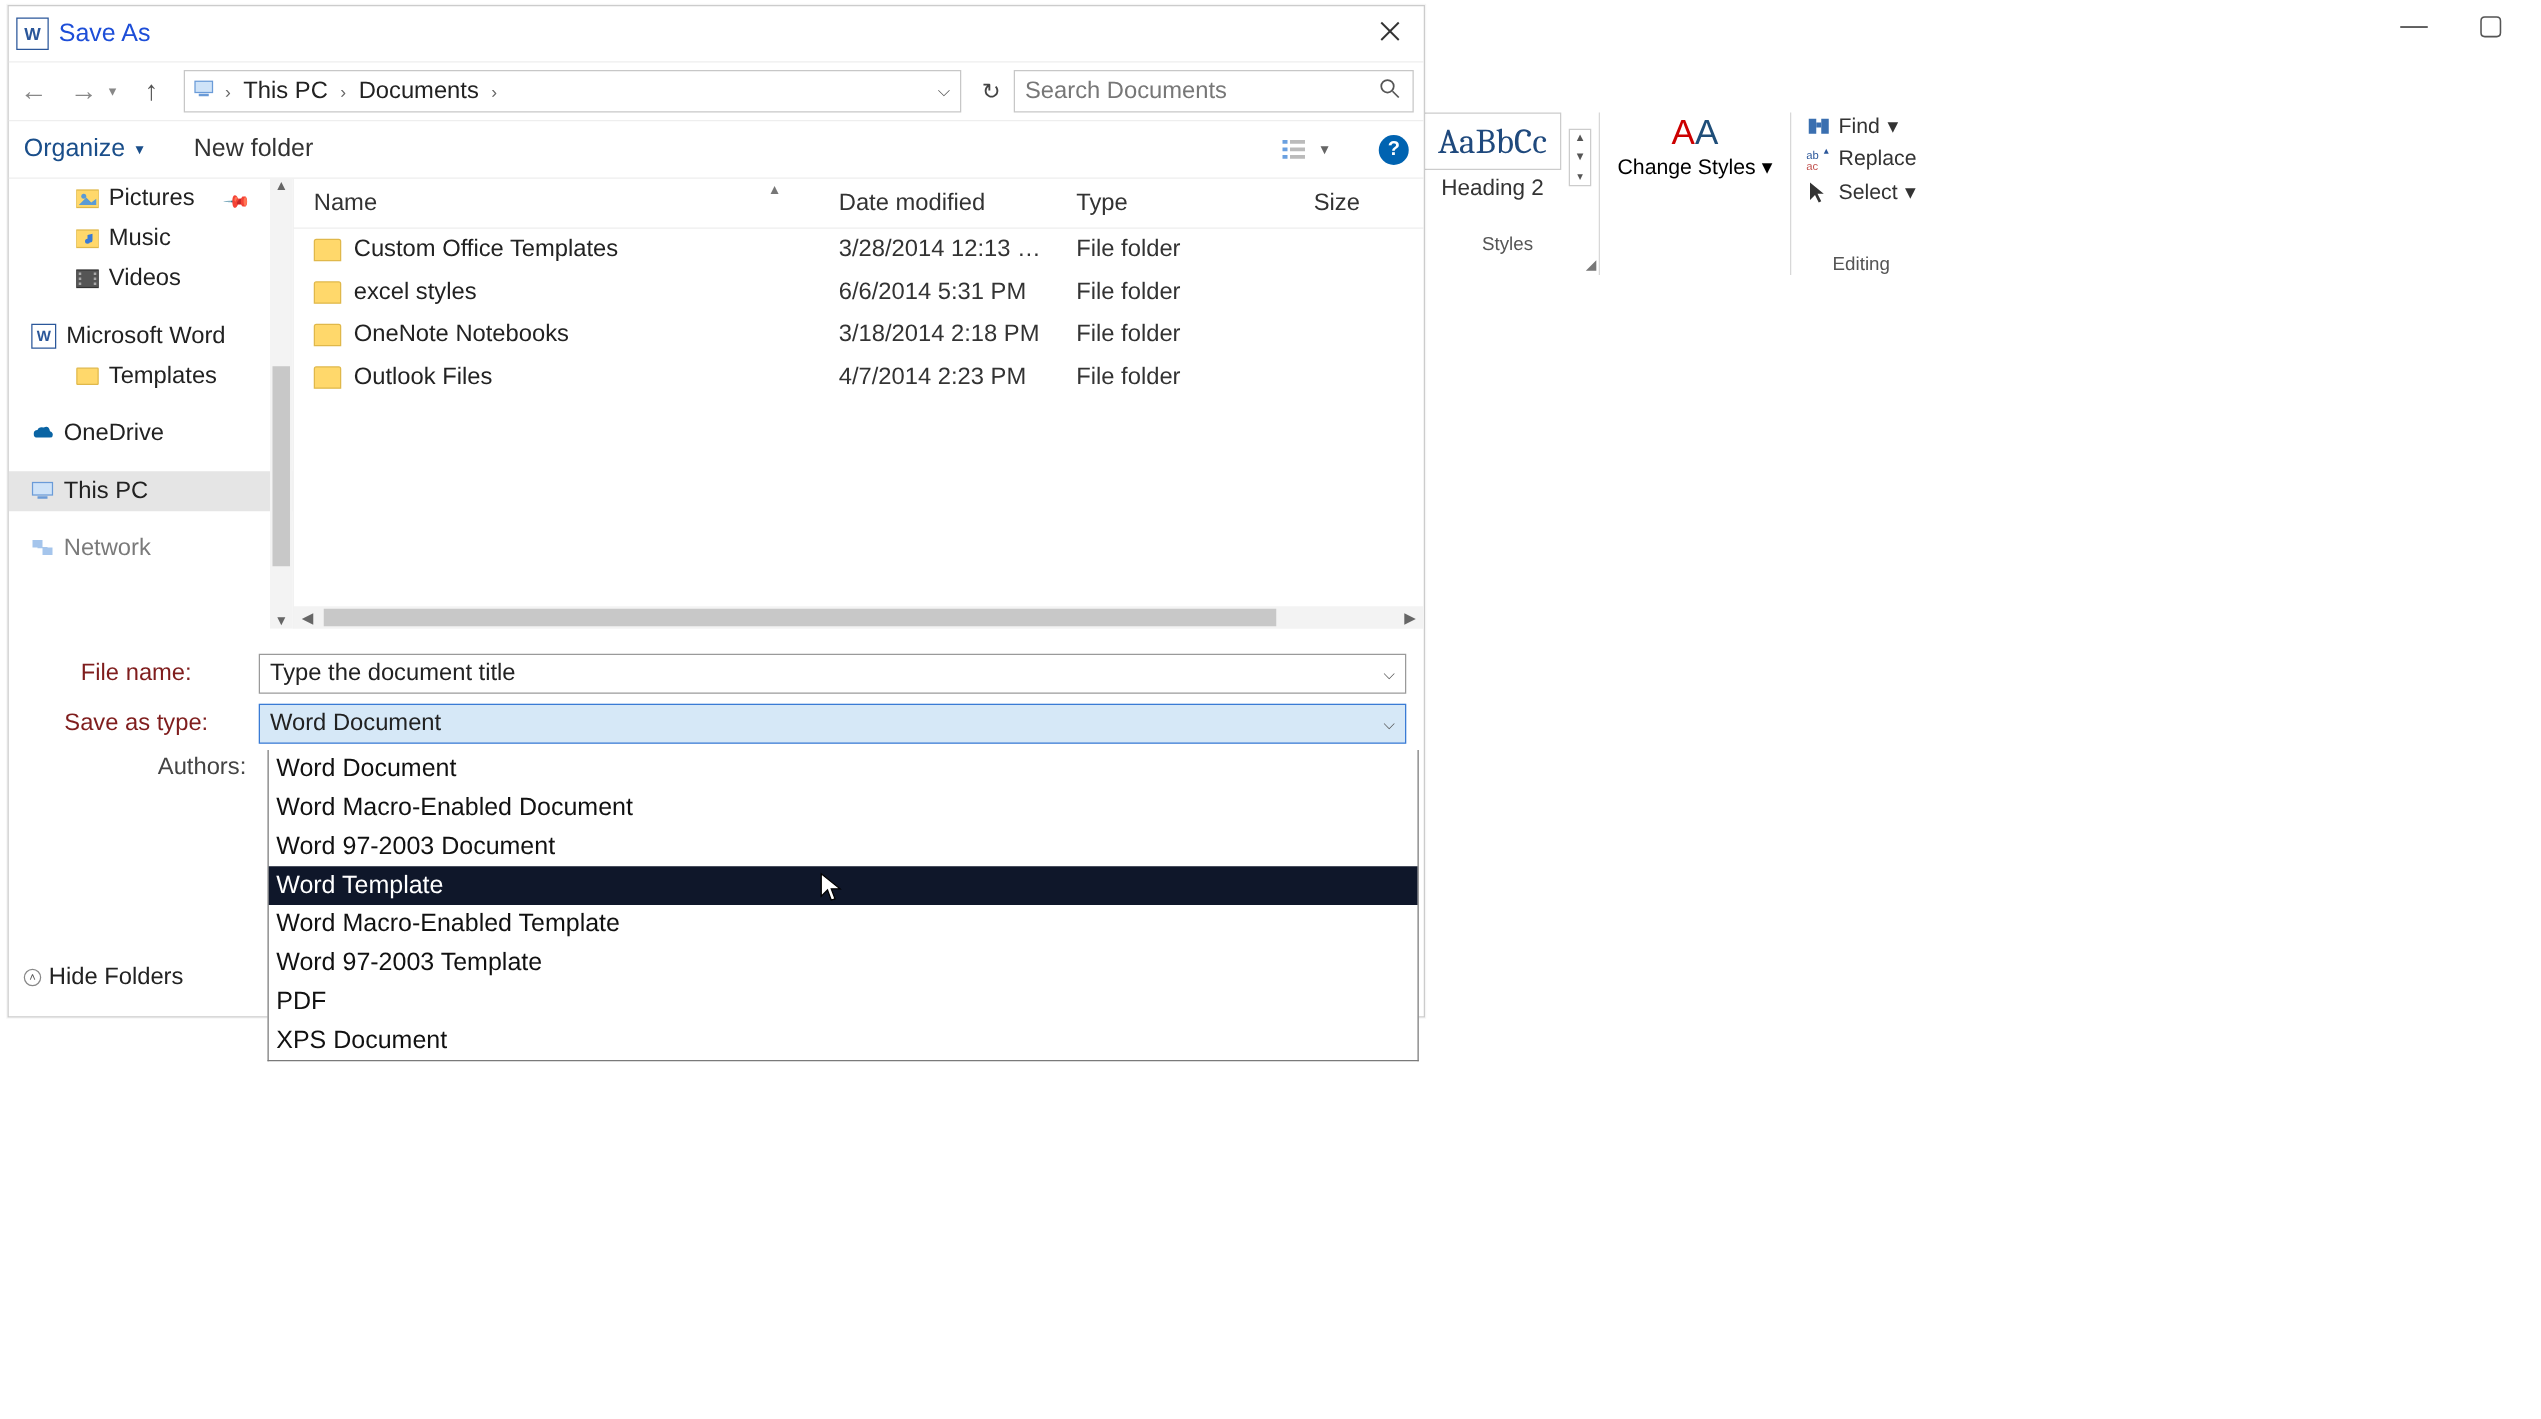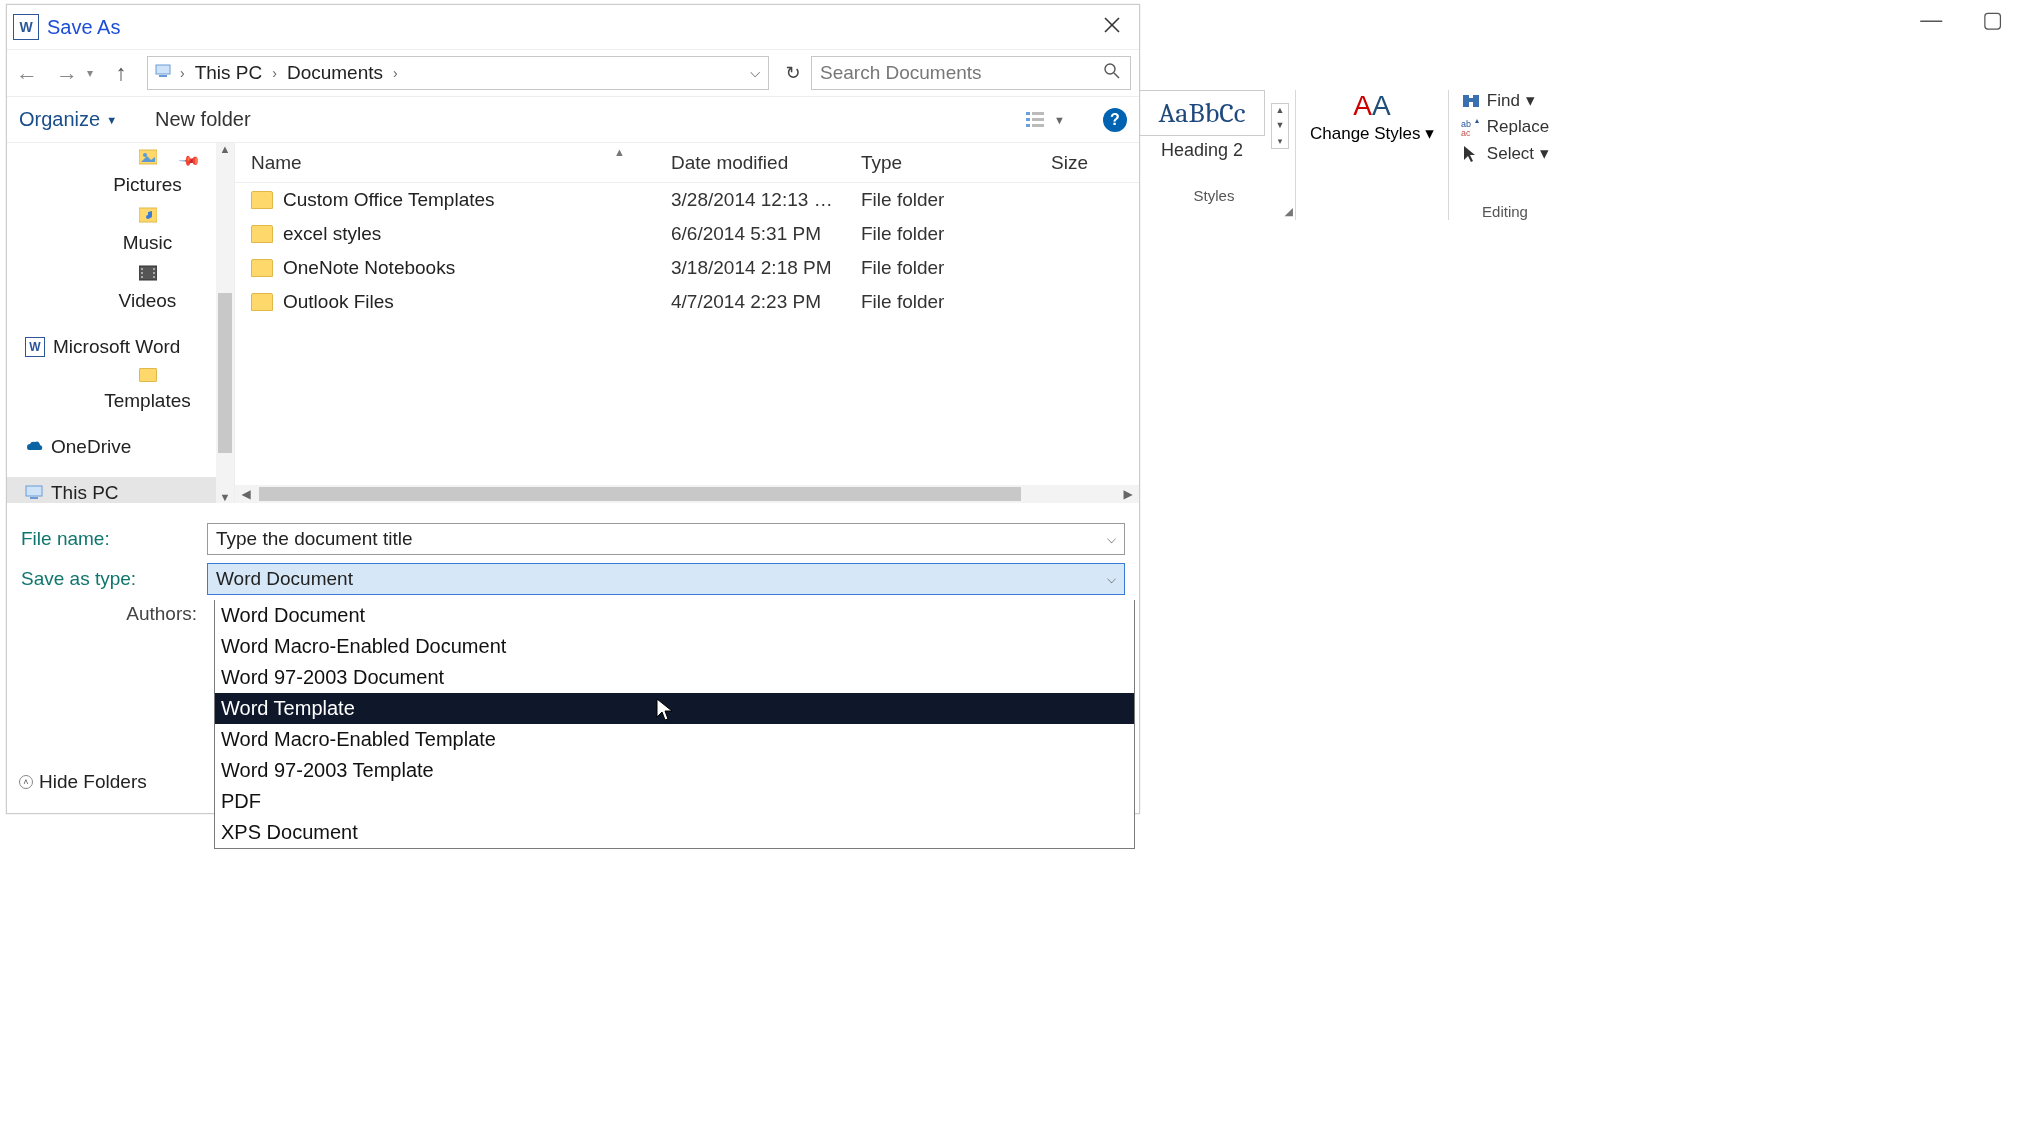--- a/index.html
+++ b/index.html
@@ -7,21 +7,21 @@
   .viewport { position: relative; width: 2033px; height: 1135px; }
 
   
   .wordwin { position: absolute; left: 0; top: 0; right: 0; bottom: 0; background: #fff; }
   .wordwin-top { position:absolute; right:0; top:0; height:40px; width:200px; display:flex; align-items:center; justify-content:flex-end; gap:40px; padding-right:30px; color:#666;}
   .winbtn { font-size:22px; color:#555; }
   .ribbon { position:absolute; top:82px; right:0; height:140px; width:900px; display:flex; align-items:flex-start; padding-top:8px; }
   .ribbon-group { display:flex; flex-direction:column; align-items:center; padding:0 6px; border-right:1px solid #d8d8d8; height:130px; justify-content:space-between;}
   .ribbon-group:last-child { border-right:none; }
   .styles-box { display:flex; align-items:center; gap:6px; }
-  .style-thumb { border:1px solid #ccc; padding:6px 10px; font-family: Cambria, serif; font-size:28px; color:#1f497d; text-align:center; width:126px;}
+  .style-thumb { border:1px solid #ccc; padding:6px 10px; font-family: Cambria, serif; font-size:28px; color:#1f497d; text-align:center; width:110px;}
   .style-thumb-label { font-size:18px; color:#333; margin-top:4px;}
   .style-expand { display:flex; flex-direction:column; gap:2px; border:1px solid #ccc; width:18px; height:46px; align-items:center; justify-content:space-around; font-size:9px; color:#555;}
   .changestyles { display:flex; flex-direction:column; align-items:center; gap:2px; padding:0 8px;}
   .changestyles .aa { font-family: Cambria, serif; font-size:28px; }
   .aa .a1{color:#c00;} .aa .a2{color:#1f4e79;}
   .editing { display:flex; flex-direction:column; gap:6px; align-items:flex-start; padding:0 6px; font-size:17px; color:#333;}
   .editing .row{ display:flex; align-items:center; gap:6px;}
   .editing svg{ flex:0 0 auto;}
   .ribbon-caption { font-size:15px; color:#555; text-align:center;}
   .dialoglaunch { position:absolute; right:2px; bottom:2px; font-size:11px; color:#777;}
@@ -55,21 +55,21 @@
   .toolbar2 { height:46px; display:flex; align-items:center; padding:0 12px; gap:38px; border-bottom:1px solid #eee;}
   .toolbar2 .org{ color:#1a4e8a; font-size:20px; display:flex; align-items:center; gap:6px;}
   .toolbar2 .newf{ color:#333; font-size:20px;}
   .toolbar2 .spacer{flex:1;}
   .toolbar2 .viewopt{ color:#666; font-size:16px; display:flex; align-items:center; gap:8px;}
   .helpcircle { width:24px; height:24px; border-radius:50%; background:#0063b1; color:#fff; font-weight:bold; display:flex; align-items:center; justify-content:center; font-size:16px;}
 
   .mainarea { display:flex; height:360px;}
   .navtree { width:228px; border-right:1px solid #eee; overflow:hidden; position:relative;}
   .navtree .item{ display:flex; align-items:center; gap:8px; padding:5px 0 5px 30px; font-size:19px; color:#222; white-space:nowrap;}
-  .navtree .item.lvl2{ padding-left:54px;flex-direction:column;}
+  .navtree .item.lvl2{ padding-left:54px;}
   .navtree .item.sel{ background:#e5e5e5;}
   .navtree .pin{ position:absolute; right:36px; top:10px; color:#666; font-size:14px; transform:rotate(45deg);}
   .navtree .sb { position:absolute; right:0; top:0; bottom:0; width:18px; background:#f3f3f3; display:flex; flex-direction:column; align-items:center; justify-content:space-between; font-size:11px; color:#666;}
   .navtree .sb .thumb{ width:14px; flex:0 0 160px; background:#c8c8c8; margin-top:100px;}
 
   .fileswrap { flex:1; position:relative;}
   .filehdr { display:flex; align-items:center; height:40px; border-bottom:1px solid #eee; font-size:19px; color:#333;}
   .filehdr .col{ padding-left:16px;}
   .col-name{ width:420px; position:relative;}
   .col-name .sortup{ position:absolute; right:30px; top:-6px; font-size:11px; color:#777;}
@@ -82,21 +82,21 @@
   .filerow .fdate{ width:190px; color:#333;}
   .filerow .ftype{ width:190px; color:#333;}
 
   .hscroll{ position:absolute; left:0; right:0; bottom:0; height:18px; background:#f3f3f3; display:flex; align-items:center;}
   .hscroll .ar{ width:22px; text-align:center; font-size:12px; color:#666;}
   .hscroll .hthumb{ flex:1; height:14px; background:#c8c8c8; margin:0 2px;}
   .hscroll .gap{ width:94px;}
 
   .formarea { padding:20px 14px 10px 14px; }
   .formrow { display:flex; align-items:center; margin-bottom:8px;}
-  .formrow label{ width:186px; text-align:left; padding-right:10px; font-size:19px; color:#0f766e;}
+  .formrow label{ width:186px; text-align:center; padding-right:10px; font-size:19px; color:#7f1d1d;}
   .combo { flex:1; height:32px; border:1px solid #9a9a9a; background:#fff; display:flex; align-items:center; padding:0 8px; font-size:19px; color:#222; position:relative;}
   .combo.type { background:#d6e8f7; border:1px solid #3a7bd5;}
   .combo .dd{ position:absolute; right:8px; color:#555; font-size:12px;}
   .authors{ text-align:right; font-size:19px; color:#444; width:186px; padding-right:10px;}
 
   .hidefolders { position:absolute; left:12px; bottom:20px; font-size:19px; color:#222; display:flex; align-items:center; gap:6px;}
   .hidefolders .cir{ width:14px; height:14px; border:1px solid #888; border-radius:50%; display:flex; align-items:center; justify-content:center; font-size:9px; color:#555;}
 
   
   .droplist { position:absolute; left:207px; top:595px; width:921px; background:#fff; border:1px solid #7a7a7a; border-top:none; font-size:20px; color:#111;}

